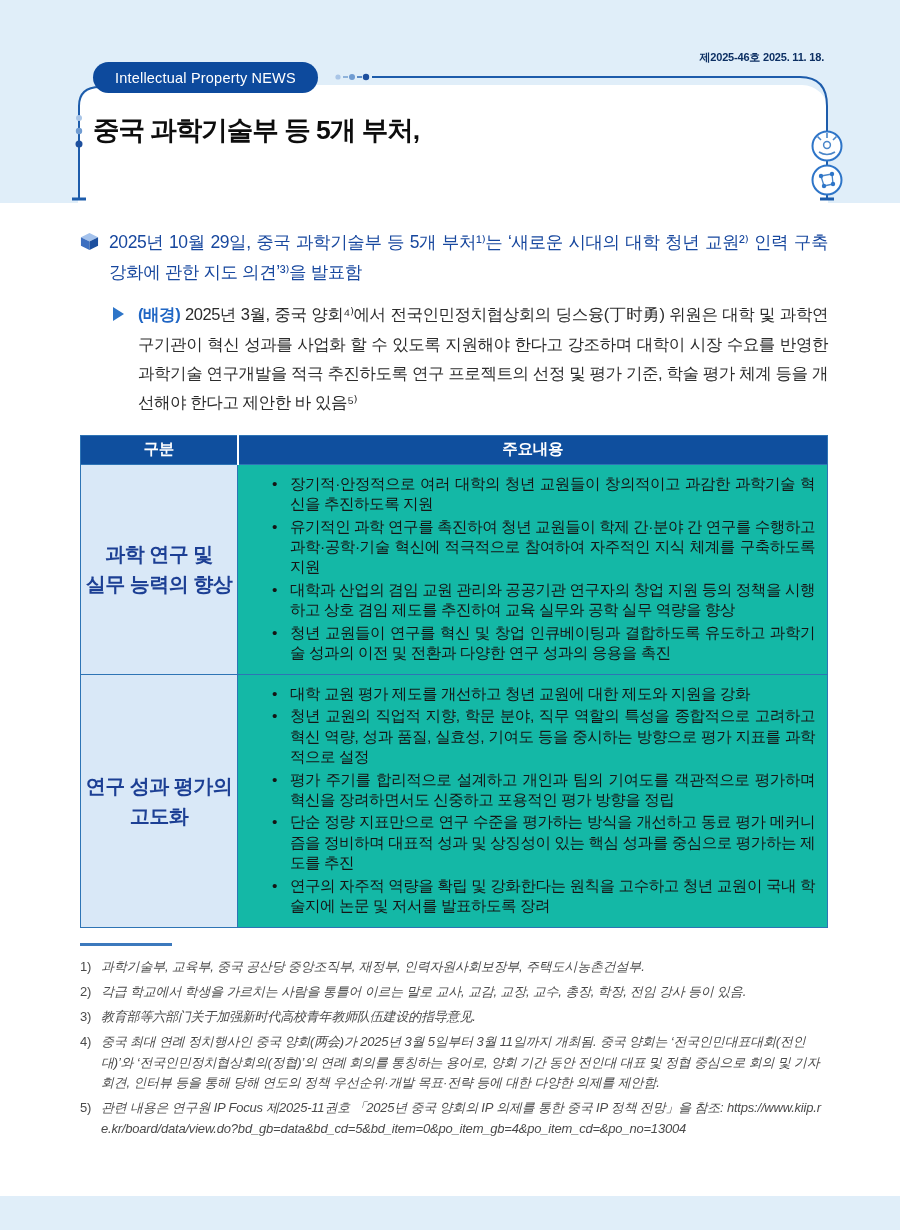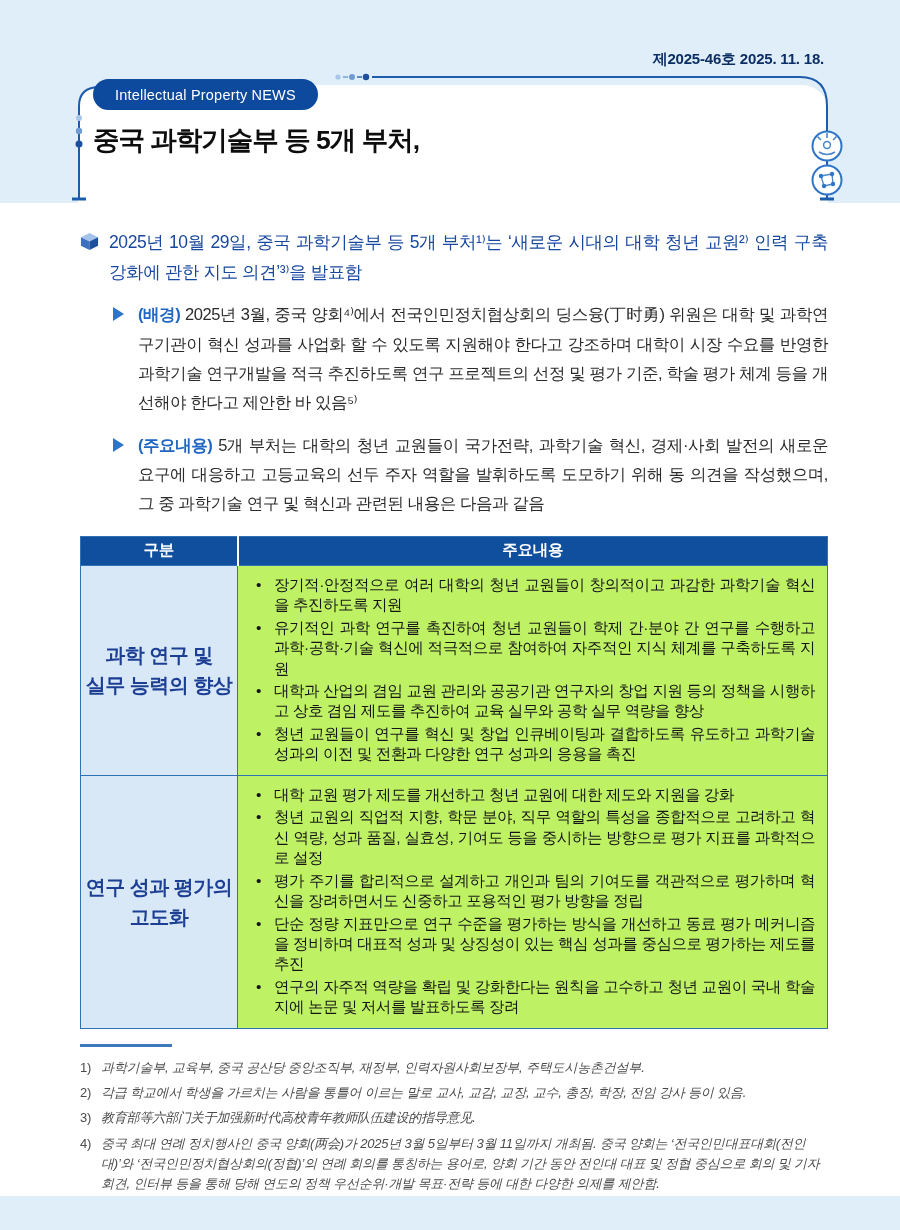--- a/index.html
+++ b/index.html
@@ -11,28 +11,28 @@
     -webkit-font-smoothing: antialiased;
   }
 
   
   .top-band { position: absolute; top: 0; left: 0; width: 900px; height: 203px; background: #e0eef9; }
   .title-card { position: absolute; left: 78px; top: 85px; width: 750px; height: 118px; background: #ffffff; border-radius: 26px 26px 0 0; }
   .decor-svg { position: absolute; top: 0; left: 0; width: 900px; height: 210px; }
   .badge {
     position: absolute; left: 93px; top: 62px; height: 31px; padding: 0 22px;
     background: #0d4a9d; border-radius: 17px; display: flex; align-items: center;
-    color: #ffffff; font-size: 14.5px; font-weight: 400; letter-spacing: 0.2px; z-index: 3; margin-top: 17px;
+    color: #ffffff; font-size: 14.5px; font-weight: 400; letter-spacing: 0.2px; z-index: 3;
   }
   .issue-no {
     position: absolute; top: 50px; right: 76px;
-    color: #0c2f63; font-size: 15px; font-weight: 700; letter-spacing: -0.2px; z-index: 3;
+    color: #0c2f63; font-size: 11px; font-weight: 700; letter-spacing: -0.2px; z-index: 3;
   }
   .doc-title {
-    position: absolute; left: 93px; top: 118px; width: 700px; z-index: 3;
+    position: absolute; left: 93px; top: 108px; width: 700px; z-index: 3;
     color: #0d0d0d; font-size: 26.5px; font-weight: 800; line-height: 1.7; letter-spacing: -1px;
   }
 
   
   .main { position: absolute; top: 203px; left: 0; width: 900px; padding: 24px 72px 0 80px; }
 
   .lead-row { display: flex; gap: 10px; align-items: flex-start; }
   .cube { flex: 0 0 19px; margin-top: 5px; }
   .lead-text {
     color: #17479e; font-size: 17.5px; font-weight: 400; line-height: 1.72;
@@ -55,21 +55,21 @@
     background: #0f4f9e; color: #ffffff; font-size: 15.5px; font-weight: 700;
     padding: 3px 4px 4px; border: 1.5px solid #2e74b5; letter-spacing: -0.3px;
   }
   table.info th.col-div { border-right: 2px solid #ffffff; }
   table.info td { border: 1.5px solid #2e74b5; vertical-align: middle; }
   td.row-label {
     width: 157px; background: #d9e8f7; color: #1c3f94; font-weight: 700;
     font-size: 20px; text-align: center; line-height: 1.5; white-space: pre-line;
     letter-spacing: -0.5px;
   }
-  td.row-content { background: #bef264; padding: 7px 12px 8px 13px; margin-left: 43px; }
+  td.row-content { background: #14b8a6; padding: 7px 12px 8px 29px; margin-left: 43px; }
   td.row-content ul { list-style: none; }
   td.row-content li {
     position: relative; padding-left: 23px; font-size: 15.5px; color: #151515;
     line-height: 1.32; text-align: justify; letter-spacing: -0.45px; margin: 2px 0;
   }
   td.row-content li::before { content: "\2022"; position: absolute; left: 5px; top: 0; color: #151515; }
 
   
   .fn-rule { width: 92px; height: 3px; background: #3c79bd; margin: 15px 0 11px; }
   .footnotes { }
@@ -139,24 +139,20 @@
       <polygon points="1,5.5 10,10 10,19 1,14.5" fill="#3d6fc0"></polygon>
       <polygon points="19,5.5 10,10 10,19 19,14.5" fill="#1c4f9e"></polygon>
     </svg>
     <div class="lead-text">2025년 10월 29일, 중국 과학기술부 등 5개 부처¹⁾는 ‘새로운 시대의 대학 청년 교원²⁾ 인력 구축 강화에 관한 지도 의견’³⁾을 발표함</div>
   </div>
 
   <div class="sub-bullets">
     <div class="sub-bullet">
       <span class="tri-icon"></span>
       <div class="sub-text"><span class="sub-label">(배경)</span> <span>2025년 3월, 중국 양회⁴⁾에서 전국인민정치협상회의 딩스융(丁时勇) 위원은 대학 및 과학연구기관이 혁신 성과를 사업화 할 수 있도록 지원해야 한다고 강조하며 대학이 시장 수요를 반영한 과학기술 연구개발을 적극 추진하도록 연구 프로젝트의 선정 및 평가 기준, 학술 평가 체계 등을 개선해야 한다고 제안한 바 있음⁵⁾</span></div>
-    </div>
-    <div class="sub-bullet">
-      <span class="tri-icon"></span>
-      <div class="sub-text"><span class="sub-label">(주요내용)</span> <span>5개 부처는 대학의 청년 교원들이 국가전략, 과학기술 혁신, 경제·사회 발전의 새로운 요구에 대응하고 고등교육의 선두 주자 역할을 발휘하도록 도모하기 위해 동 의견을 작성했으며, 그 중 과학기술 연구 및 혁신과 관련된 내용은 다음과 같음</span></div>
     </div>
   </div>
 
   <table class="info">
     <thead>
       <tr>
         <th class="col-div">구분</th>
         <th>주요내용</th>
       </tr>
     </thead>

